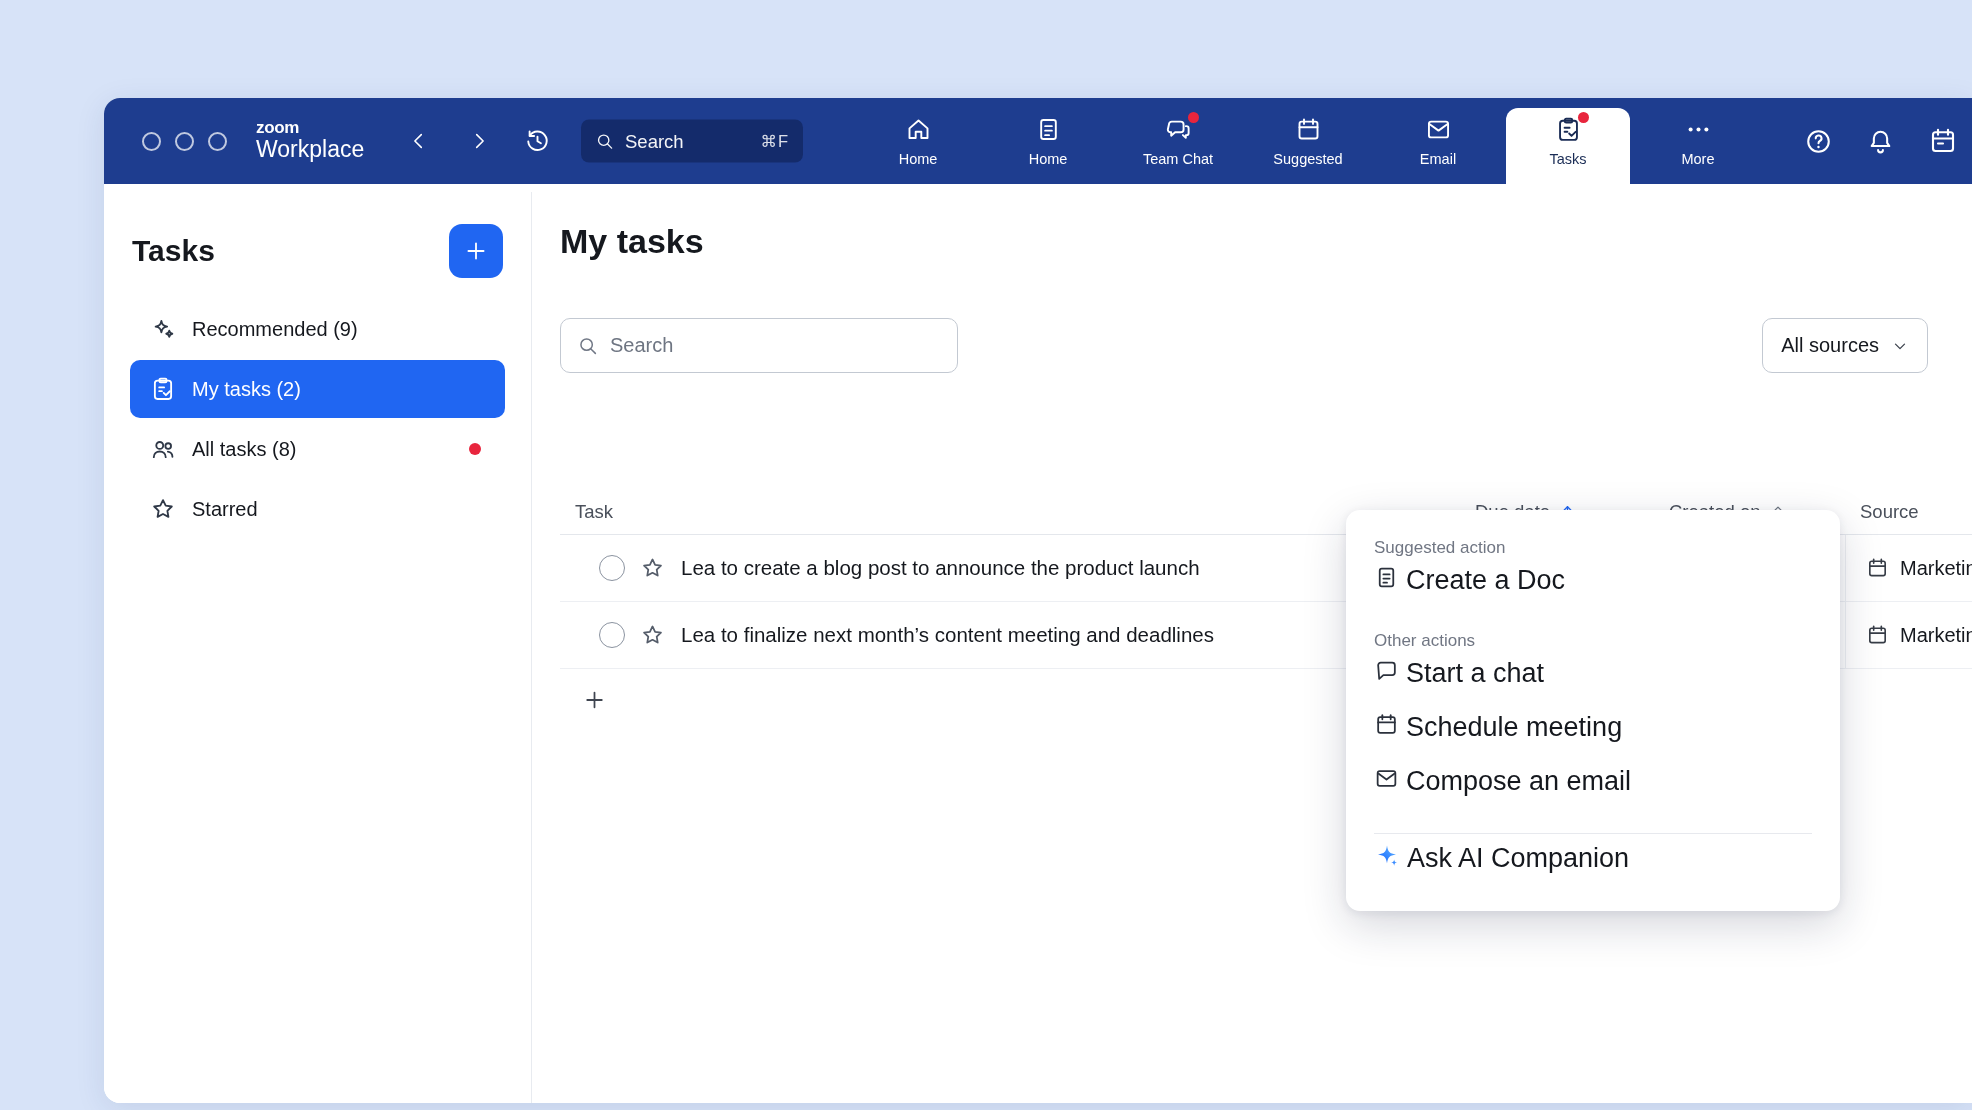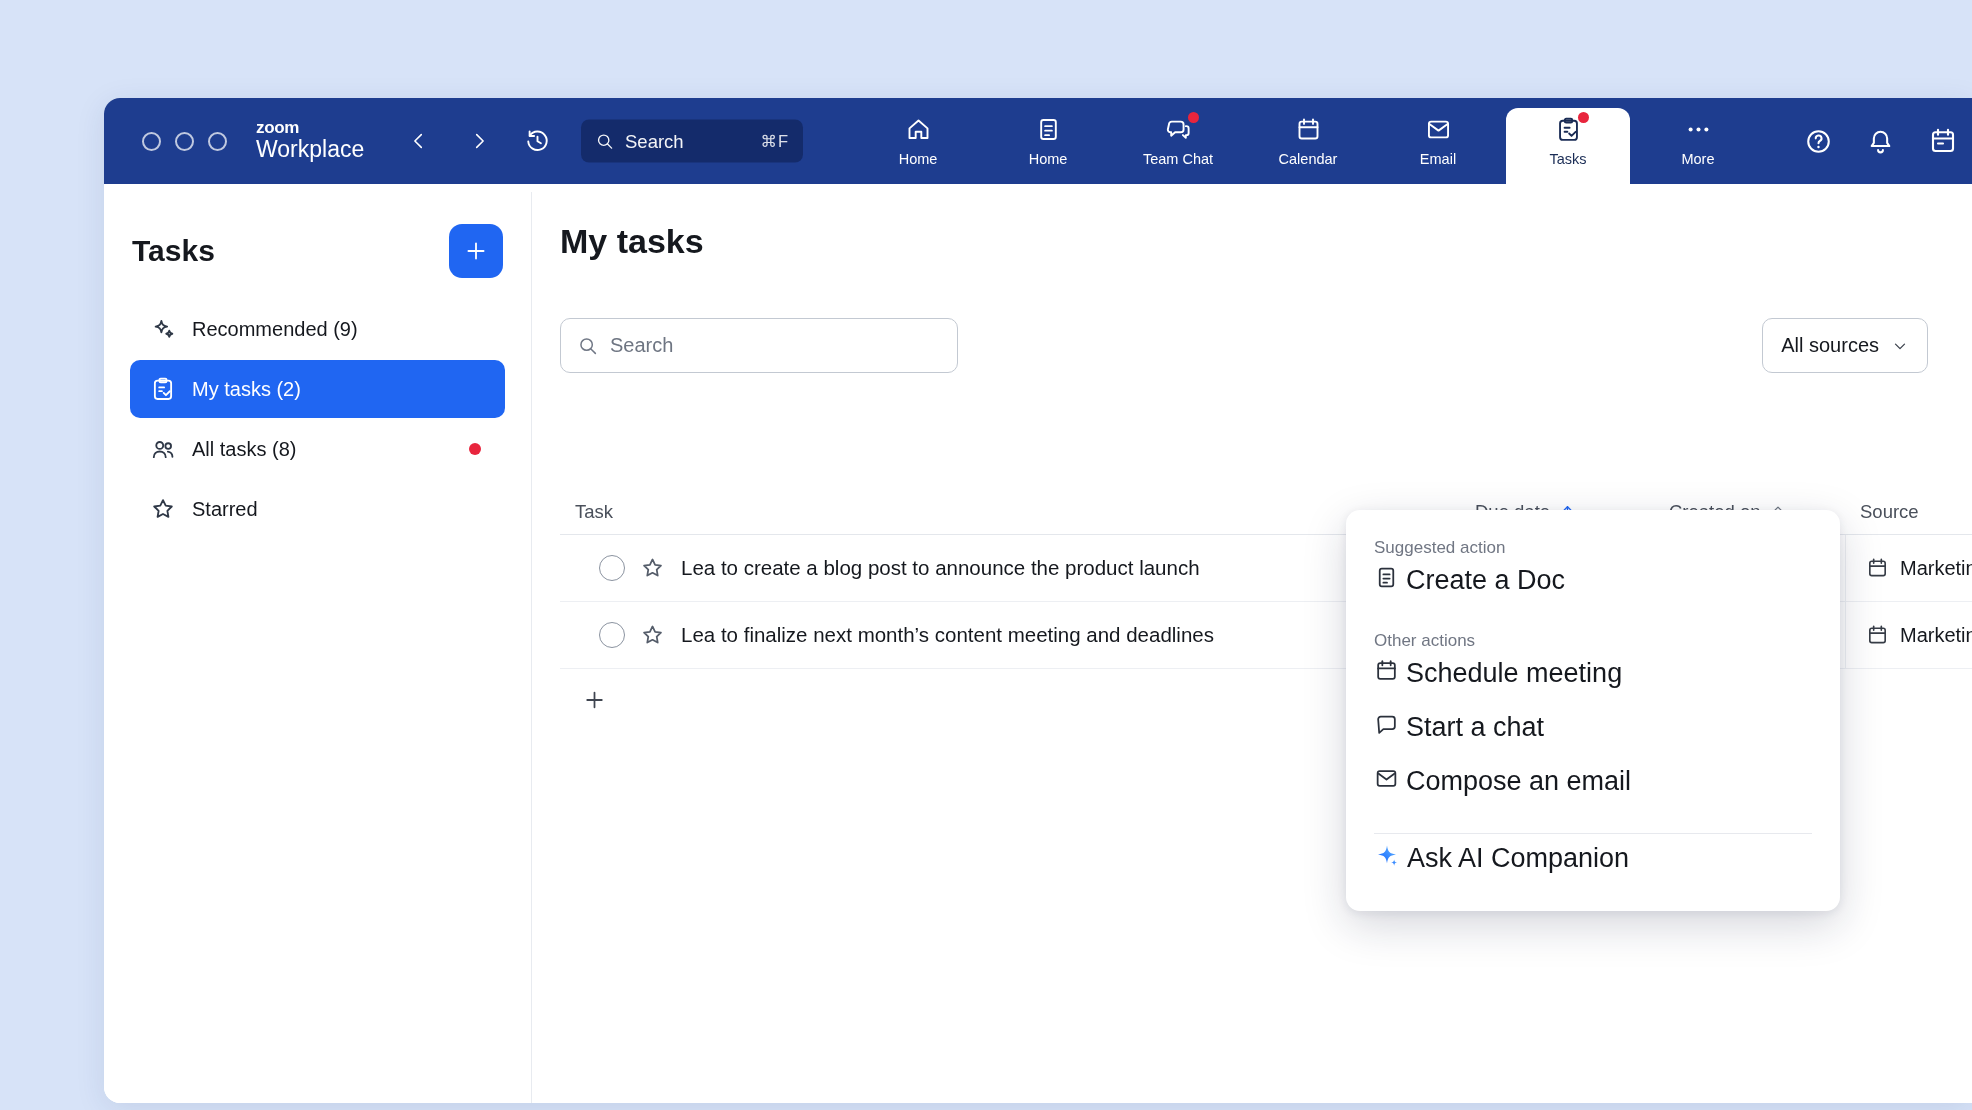--- a/index.html
+++ b/index.html
@@ -228,21 +228,21 @@
 
       <div class="nav-item">
         <span class="icwrap">
           <svg class="s" width="27" height="27" viewBox="0 0 24 24">
               <rect x="4" y="5" width="16" height="15" rx="2"></rect>
               <line x1="4" y1="10" x2="20" y2="10"></line>
               <line x1="8" y1="3" x2="8" y2="7"></line>
               <line x1="16" y1="3" x2="16" y2="7"></line>
             </svg>
         </span>
-        <span class="lbl">Calendar</span>
+        <span class="lbl">Suggested</span>
       </div>
 
       <div class="nav-item">
         <span class="icwrap">
           <svg class="s" width="27" height="27" viewBox="0 0 24 24">
               <rect x="3.5" y="5" width="17" height="14" rx="2"></rect>
               <path d="M4.5 7.5 L12 13 L19.5 7.5"></path>
             </svg>
         </span>
         <span class="lbl">Email</span>
@@ -512,36 +512,36 @@
           </svg>
       </span>
       <span>Create a Doc</span>
     </div>
 
     <div class="pop-label mt">Other actions</div>
 
     <div class="pop-item">
       <span class="ic">
         <svg class="s" width="25" height="25" viewBox="0 0 24 24">
+            <path d="M4 7 a2.5 2.5 0 0 1 2.5 -2.5 h11 a2.5 2.5 0 0 1 2.5 2.5 v7 a2.5 2.5 0 0 1 -2.5 2.5 h-8.5 l-4 3.5 z"></path>
+          </svg>
+      </span>
+      <span>Start a chat</span>
+    </div>
+
+    <div class="pop-item">
+      <span class="ic">
+        <svg class="s" width="25" height="25" viewBox="0 0 24 24">
             <rect x="4" y="5" width="16" height="15" rx="2"></rect>
             <line x1="4" y1="10" x2="20" y2="10"></line>
             <line x1="8" y1="3" x2="8" y2="7"></line>
             <line x1="16" y1="3" x2="16" y2="7"></line>
           </svg>
       </span>
       <span>Schedule meeting</span>
-    </div>
-
-    <div class="pop-item">
-      <span class="ic">
-        <svg class="s" width="25" height="25" viewBox="0 0 24 24">
-            <path d="M4 7 a2.5 2.5 0 0 1 2.5 -2.5 h11 a2.5 2.5 0 0 1 2.5 2.5 v7 a2.5 2.5 0 0 1 -2.5 2.5 h-8.5 l-4 3.5 z"></path>
-          </svg>
-      </span>
-      <span>Start a chat</span>
     </div>
 
     <div class="pop-item">
       <span class="ic">
         <svg class="s" width="25" height="25" viewBox="0 0 24 24">
             <rect x="3.5" y="5" width="17" height="14" rx="2"></rect>
             <path d="M4.5 7.5 L12 13 L19.5 7.5"></path>
           </svg>
       </span>
       <span>Compose an email</span>

